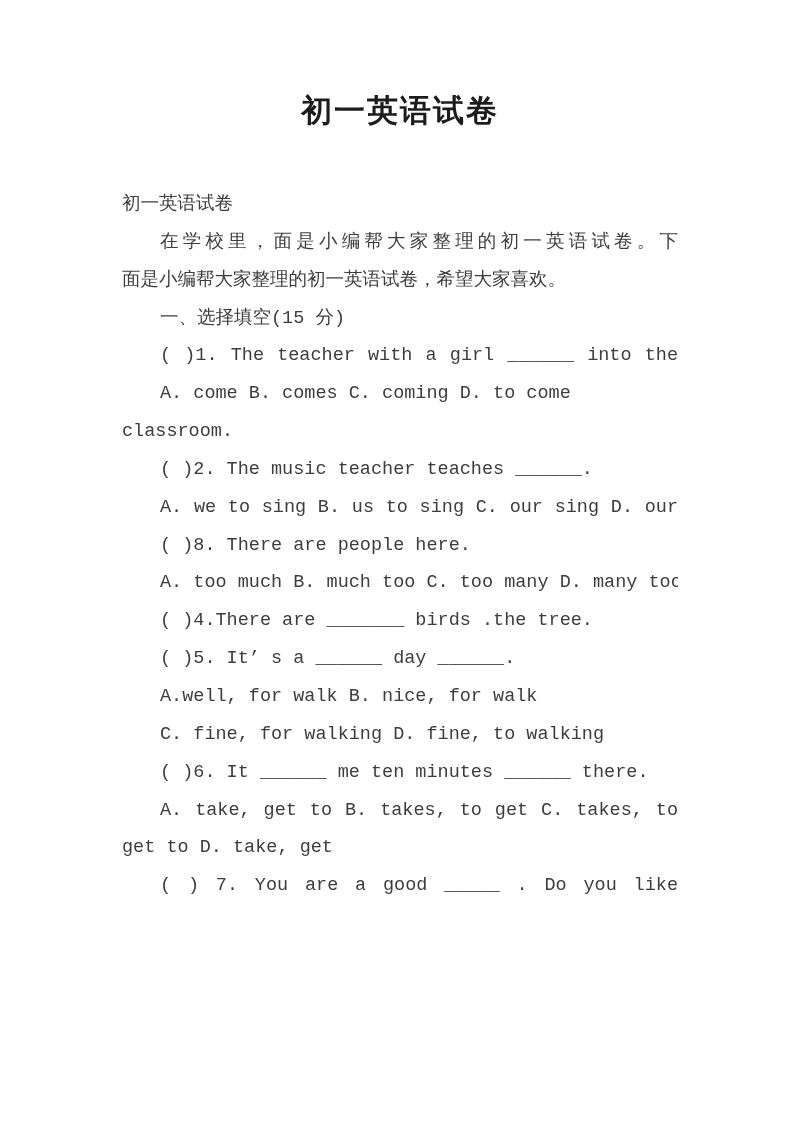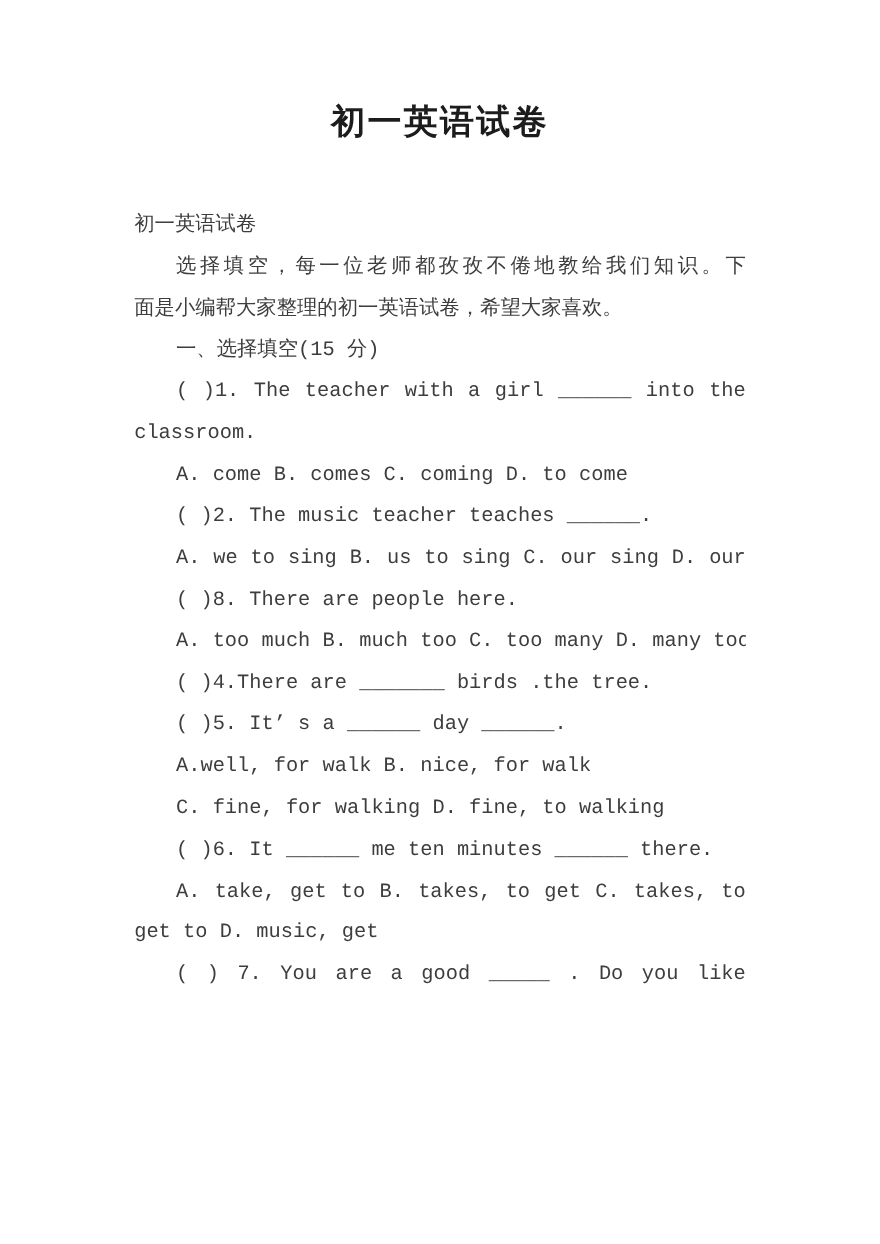--- a/index.html
+++ b/index.html
@@ -41,32 +41,32 @@
     text-align-last: justify;
   }
 </style>
 </head>
 <body>
 
 <div class="page" style="background: rgb(255, 255, 255); color: rgb(61, 61, 61);">
   <h1 class="doc-title" style="color: rgb(28, 28, 28);">初一英语试卷</h1>
   <div class="doc-body" id="lines-container">
       <div class="line">初一英语试卷</div>
-      <div class="line indent justify">选择填空，每一位老师都孜孜不倦地教给我们知识。下</div>
+      <div class="line indent justify">在学校里，面是小编帮大家整理的初一英语试卷。下</div>
       <div class="line">面是小编帮大家整理的初一英语试卷，希望大家喜欢。</div>
       <div class="line indent">一、选择填空(15 分)</div>
       <div class="line indent justify">( )1. The teacher with a girl ______ into the</div>
+      <div class="line indent">A. come B. comes C. coming D. to come</div>
       <div class="line">classroom.</div>
-      <div class="line indent">A. come B. comes C. coming D. to come</div>
       <div class="line indent">( )2. The music teacher teaches ______.</div>
       <div class="line indent justify">A. we to sing B. us to sing C. our sing D. our</div>
       <div class="line indent">( )8. There are people here.</div>
       <div class="line indent">A. too much B. much too C. too many D. many too</div>
       <div class="line indent">( )4.There are _______ birds .the tree.</div>
       <div class="line indent">( )5. It’ s a ______ day ______.</div>
       <div class="line indent">A.well, for walk B. nice, for walk</div>
       <div class="line indent">C. fine, for walking D. fine, to walking</div>
       <div class="line indent">( )6. It ______ me ten minutes ______ there.</div>
       <div class="line indent justify">A. take, get to B. takes, to get C. takes, to</div>
-      <div class="line">get to D. music, get</div>
+      <div class="line">get to D. take, get</div>
       <div class="line indent justify">( ) 7. You are a good _____ . Do you like</div>
     </div>
 </div>
 
 </body></html>

